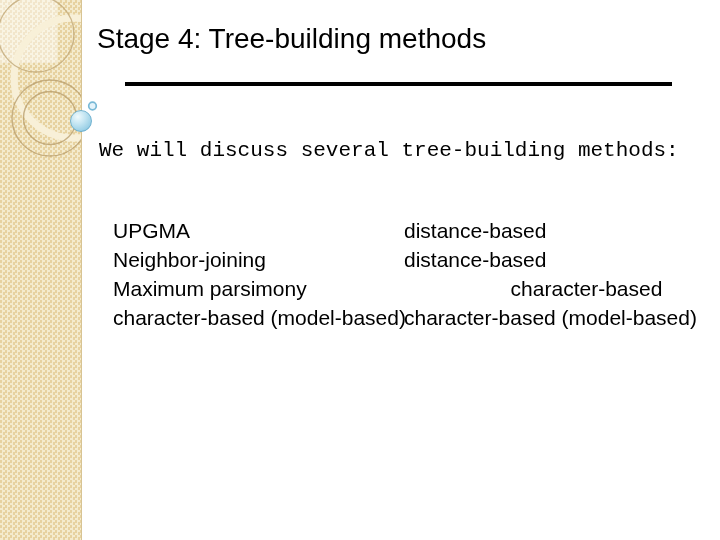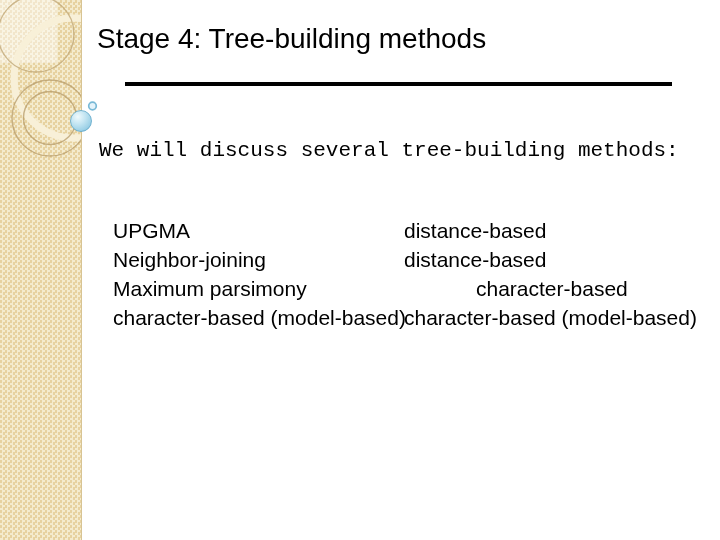--- a/index.html
+++ b/index.html
@@ -47,21 +47,21 @@
     position:absolute;left:99px;top:136px;
     font-size:21px;line-height:29px;white-space:nowrap;font-family:Liberation Mono, monospace;
   }
   .methods{
     position:absolute;left:113px;top:192px;
     display:grid;
     grid-template-columns:291px auto;
     font-size:21px;line-height:29px;margin-top:24px;
   }
   .methods .cell{white-space:nowrap;}
-  .methods .indented{padding-left:72px;}
+  .methods .indented{padding-left:72px;text-align:center;}
 </style>
 </head>
 <body>
 
 <div class="slide">
 
   <div class="band">
     <div class="band-square"></div>
   </div>
 

